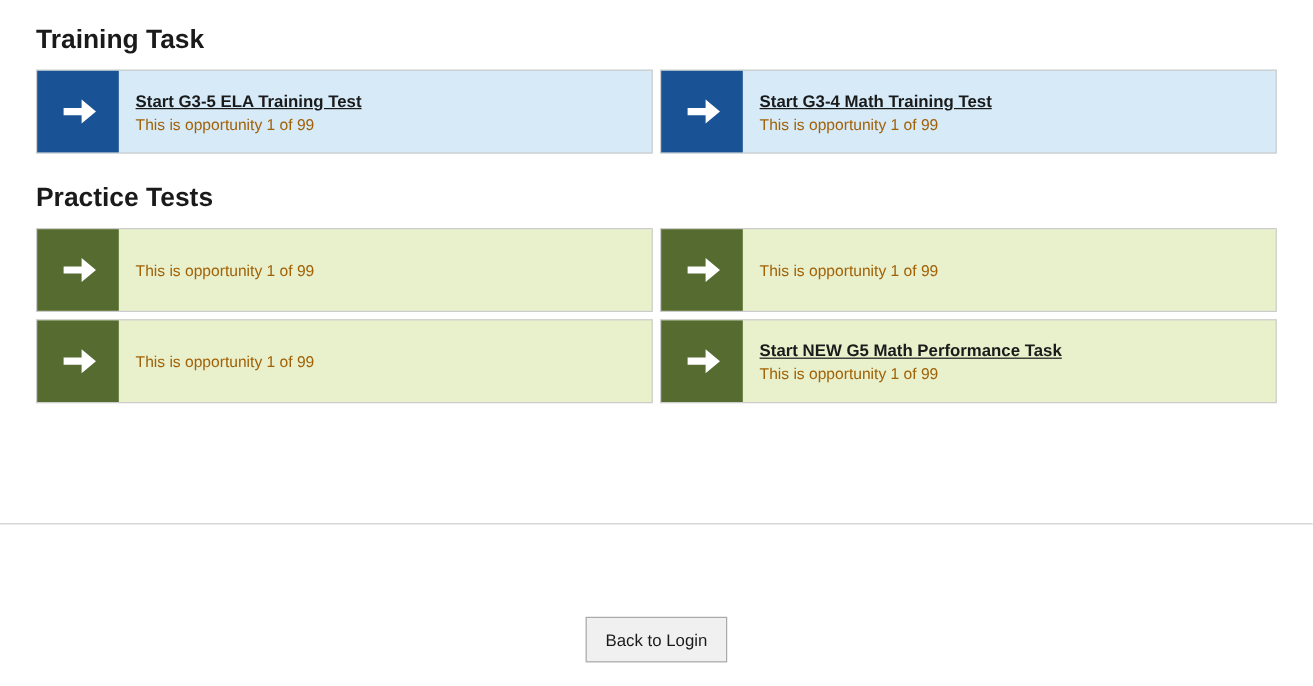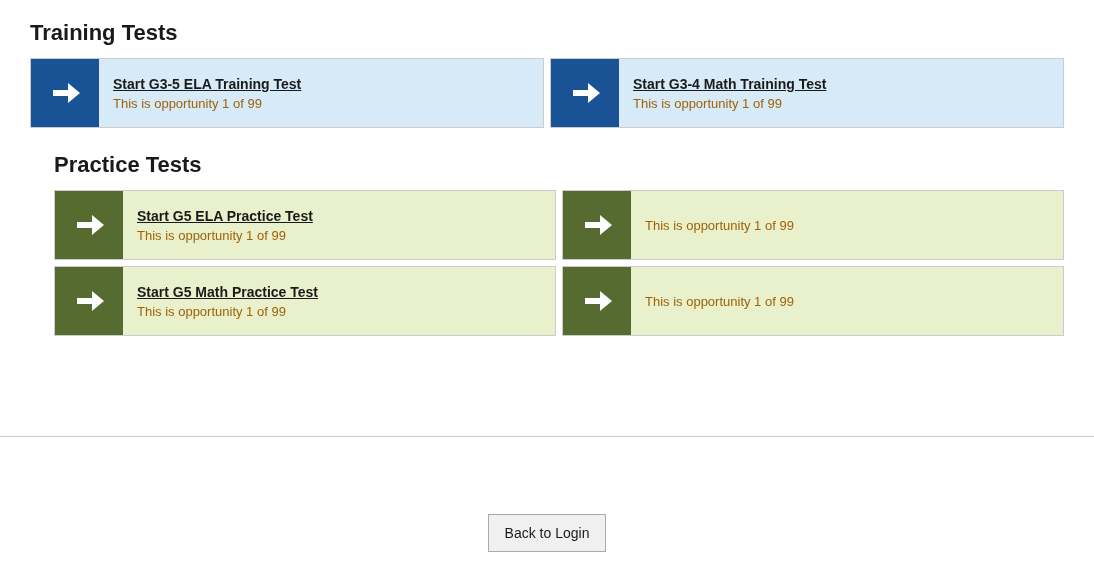--- a/index.html
+++ b/index.html
@@ -81,21 +81,20 @@
       font-size: 13px;
       color: #a16207;
     }
 
     .section-training {
       margin-bottom: 24px;
     }
 
     .section-practice {
       margin-bottom: 10px;
-      margin-left: 24px;
     }
 
     .divider {
       border: none;
       border-top: 1px solid #ccc;
       margin: 0 0 14px 0;
     }
 
     .back-to-login-container {
       position: absolute;
@@ -116,21 +115,21 @@
       cursor: pointer;
       font-family: Arial, sans-serif;
     }
   </style>
 </head>
 <body>
 
 <div class="page-wrapper">
 
   <div class="section-training">
-    <h2 class="section-title">Training Tests</h2>
+    <h2 class="section-title">Training Task</h2>
     <div class="test-grid">
 
     <div class="test-card training">
           <div class="test-card-icon">
             <svg width="36" height="36" viewBox="0 0 36 36">
               <path d="M6 15h15V8l12 10-12 10v-7H6z" fill="white"></path>
             </svg>
           </div>
           <div class="test-card-content">
             <div class="test-card-title">Start G3-5 ELA Training Test</div>
@@ -155,52 +154,51 @@
     <h2 class="section-title">Practice Tests</h2>
     <div class="test-grid practice-grid">
 
     <div class="test-card practice">
           <div class="test-card-icon">
             <svg width="36" height="36" viewBox="0 0 36 36">
               <path d="M6 15h15V8l12 10-12 10v-7H6z" fill="white"></path>
             </svg>
           </div>
           <div class="test-card-content">
-            <div class="test-card-title">Start G5 ELA Practice Test</div>
             <div class="test-card-subtitle">This is opportunity 1 of 99</div>
           </div>
         </div>
         <div class="test-card practice">
           <div class="test-card-icon">
             <svg width="36" height="36" viewBox="0 0 36 36">
               <path d="M6 15h15V8l12 10-12 10v-7H6z" fill="white"></path>
             </svg>
           </div>
           <div class="test-card-content">
             <div class="test-card-subtitle">This is opportunity 1 of 99</div>
           </div>
         </div>
         <div class="test-card practice">
           <div class="test-card-icon">
             <svg width="36" height="36" viewBox="0 0 36 36">
               <path d="M6 15h15V8l12 10-12 10v-7H6z" fill="white"></path>
             </svg>
           </div>
           <div class="test-card-content">
-            <div class="test-card-title">Start G5 Math Practice Test</div>
             <div class="test-card-subtitle">This is opportunity 1 of 99</div>
           </div>
         </div>
         <div class="test-card practice">
           <div class="test-card-icon">
             <svg width="36" height="36" viewBox="0 0 36 36">
               <path d="M6 15h15V8l12 10-12 10v-7H6z" fill="white"></path>
             </svg>
           </div>
           <div class="test-card-content">
+            <div class="test-card-title">Start NEW G5 Math Performance Task</div>
             <div class="test-card-subtitle">This is opportunity 1 of 99</div>
           </div>
         </div>
       </div>
   </div>
 
 </div>
 
 <hr class="divider">
 

